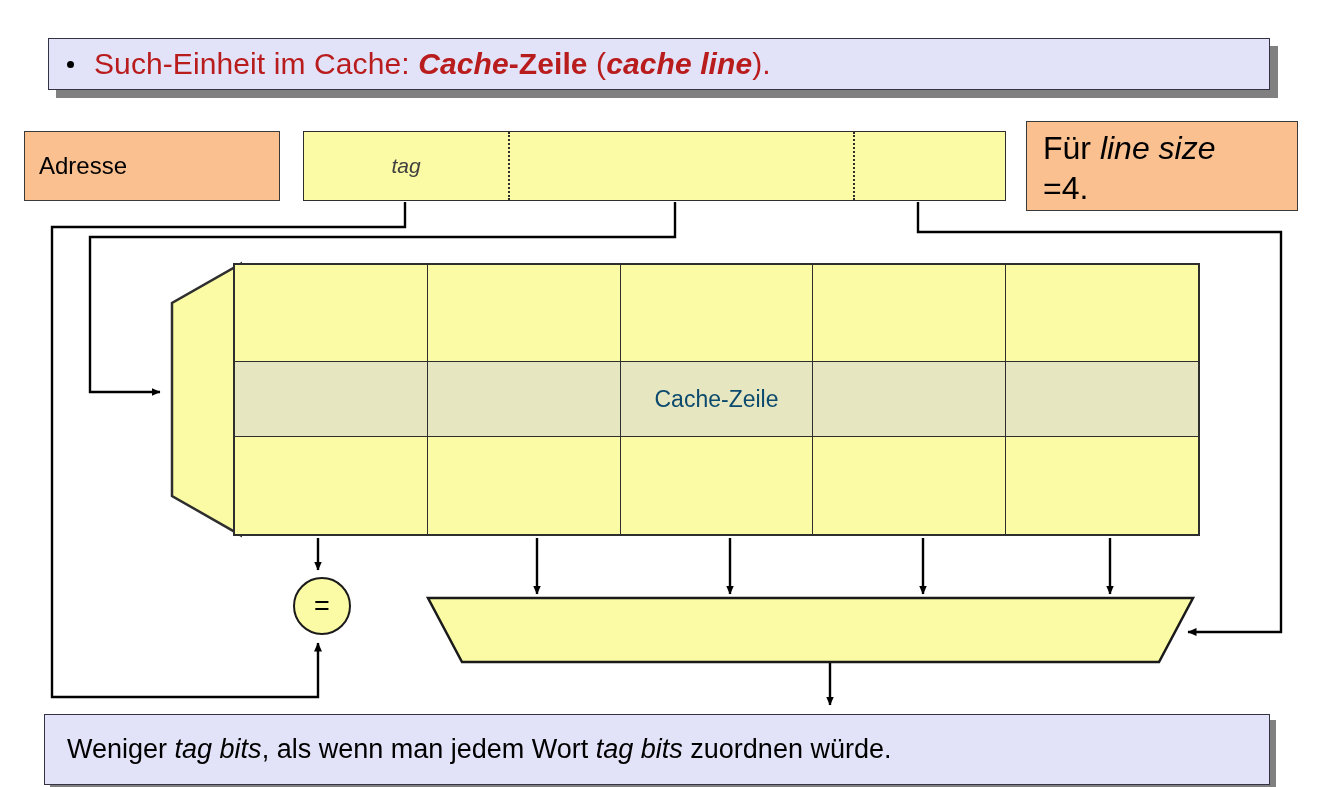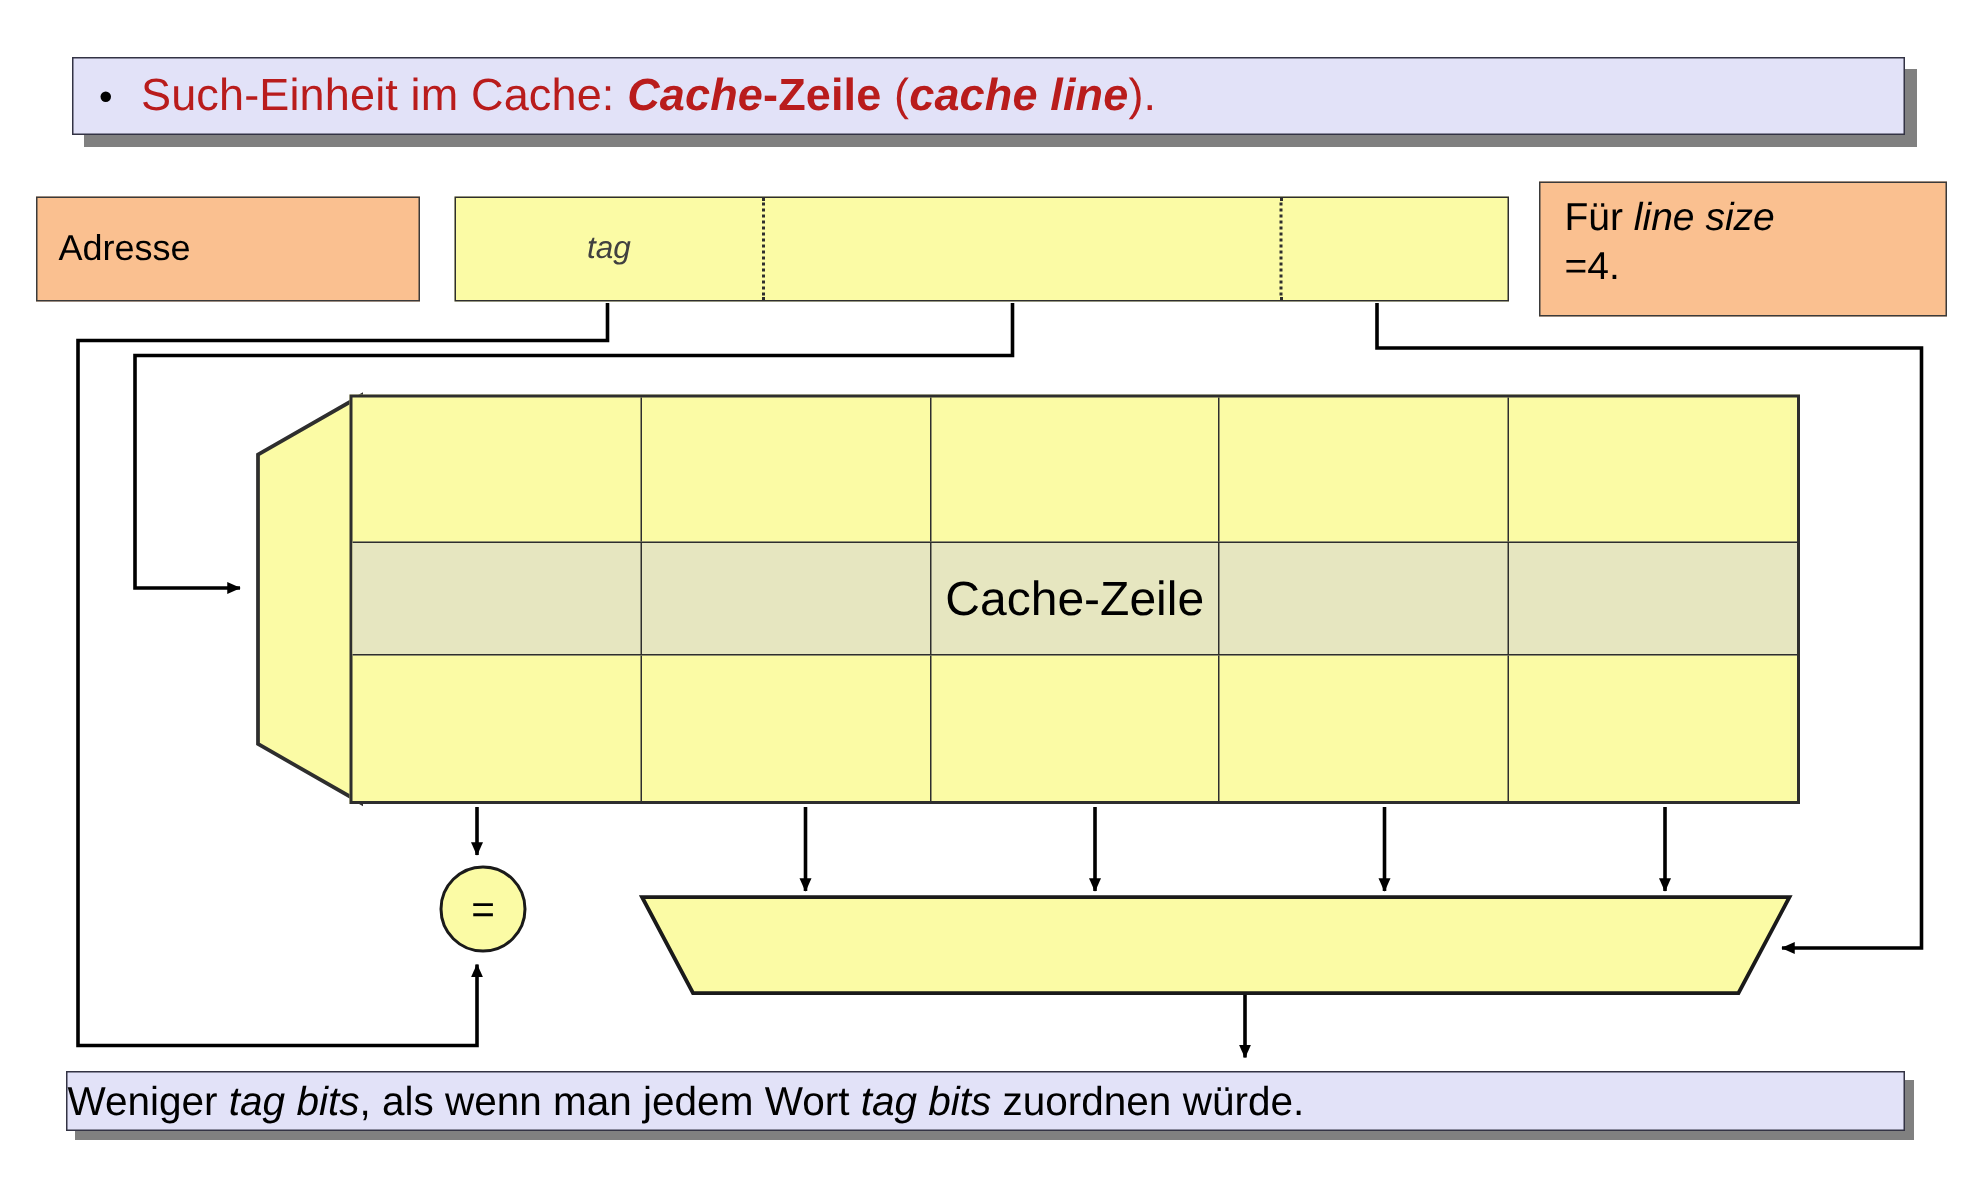--- a/index.html
+++ b/index.html
@@ -37,27 +37,28 @@
     font-size: 30px;
     color: #b91c1c;
     white-space: nowrap;
     letter-spacing: 0.1px;
   }
   #title-text i { font-style: italic; }
   #title-text b { font-weight: bold; }
 
   
   #caption-box {
-    left: 44px; top: 714px; width: 1226px; height: 40px;
+    left: 44px; top: 714px; width: 1226px; height: 71px;
     background: #e2e2f8;
     border: 1px solid #333344;
     box-shadow: 6px 6px 0 0 #808080;
     box-sizing: border-box;
     display: flex;
     align-items: center;
+    padding-left: 22px;
   }
   #caption-text {
     font-size: 27px;
     color: #000;
     white-space: nowrap;
   }
   #caption-text i { font-style: italic; }
 
   
   .orange-box {
@@ -67,21 +68,21 @@
     color: #000;
   }
   #address-box {
     left: 24px; top: 131px; width: 256px; height: 70px;
     display: flex; align-items: center; padding-left: 14px;
     font-size: 24px;
   }
   #linesize-box {
     left: 1026px; top: 121px; width: 272px; height: 90px;
     padding: 6px 0 0 16px;
-    font-size: 26px;
+    font-size: 32px;
     line-height: 1.25;
   }
   #linesize-box i { font-style: italic; }
 
   
   #addr-field {
     left: 303px; top: 131px; width: 703px; height: 70px;
     background: #fbfba5;
     border: 1px solid #2e2e2e;
     box-sizing: border-box;
@@ -110,21 +111,21 @@
     box-sizing: border-box;
   }
   .grid-row.r1 { height: 96px; }
   .grid-row.r2 { height: 76px; background: #e6e6c0; border-top: 1px solid #2e2e2e; border-bottom: 1px solid #2e2e2e; }
   .grid-row.r3 { height: 97px; }
   .grid-cell {
     flex: 1 1 0;
     border-right: 1px solid #2e2e2e;
     box-sizing: border-box;
     display: flex; align-items: center; justify-content: center;
-    font-size: 32px; color: #000000;
+    font-size: 23px; color: #0c4a6e;
   }
   .grid-cell:last-child { border-right: none; }
 
   
   #tags-block { left: 150px; top: 261px; width: 92px; height: 277px; }
   #tags-label {
     left: 272px; top: 345px;
     font-size: 52px;
     color: #555550;
     transform: rotate(-42deg);

